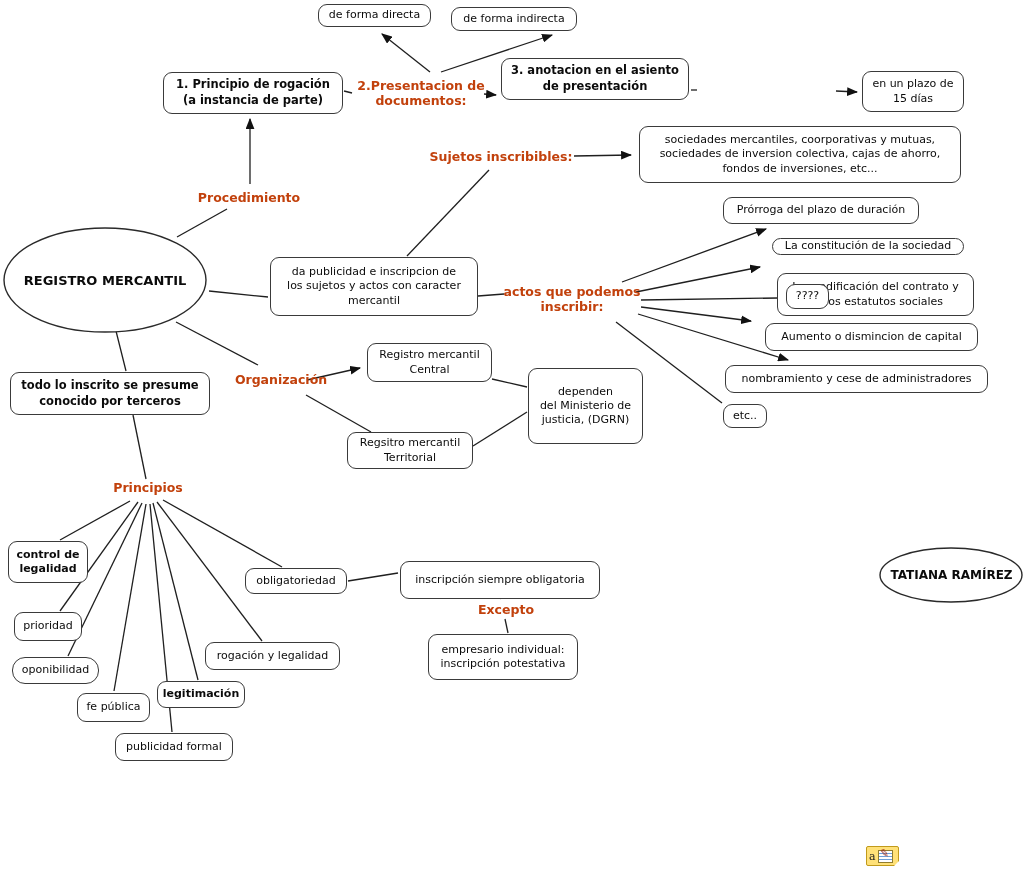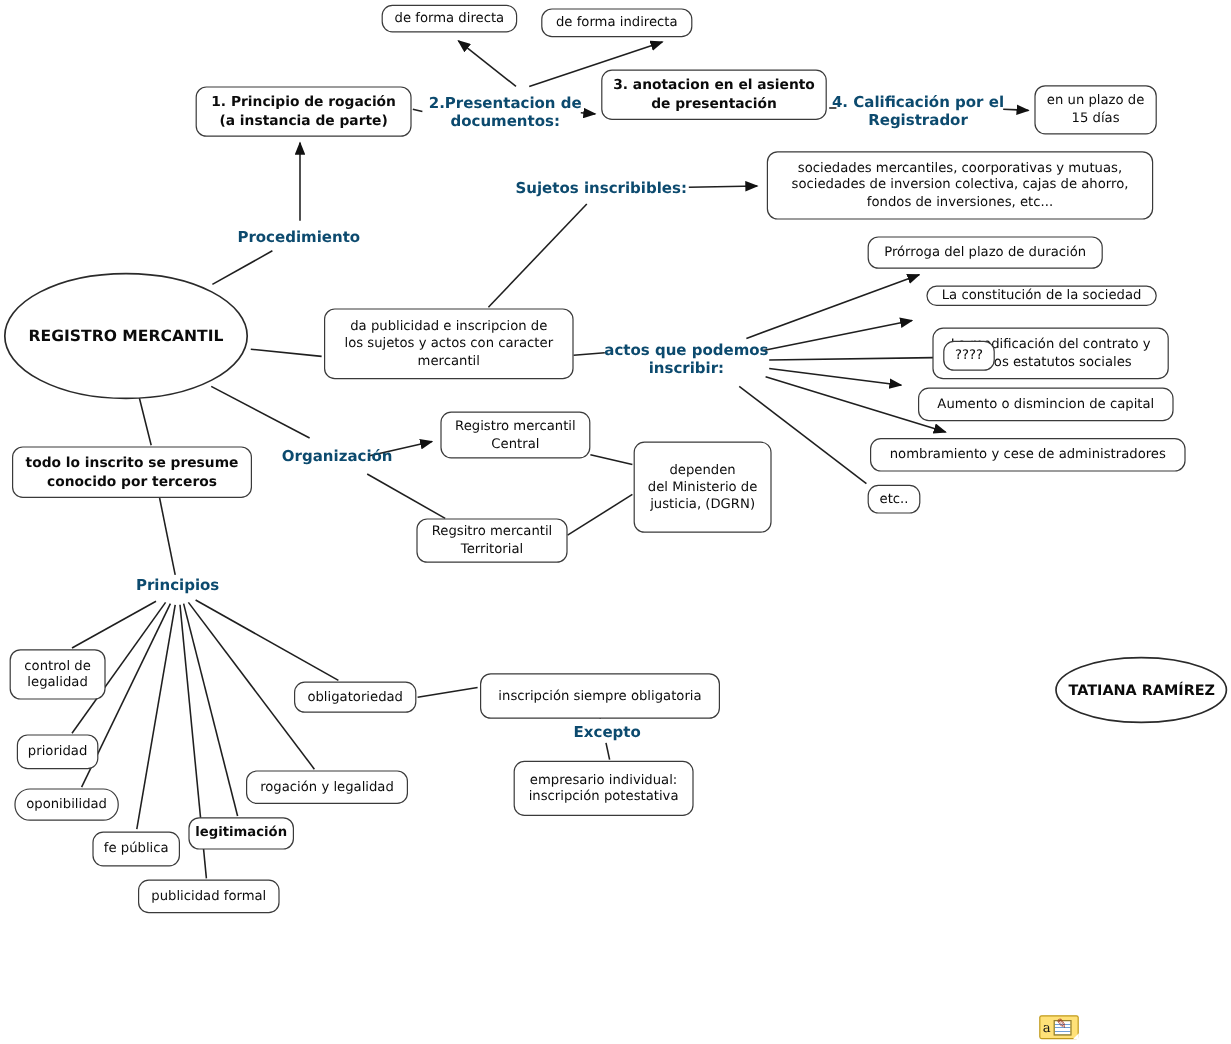--- a/index.html
+++ b/index.html
@@ -5,21 +5,21 @@
   html,body{margin:0;padding:0;background:#ffffff;}
   #canvas{position:relative;width:1026px;height:870px;background:#ffffff;
           font-family:"DejaVu Sans",sans-serif;overflow:hidden;}
   #wires{position:absolute;left:0;top:0;width:1026px;height:870px;}
   .node{position:absolute;box-sizing:border-box;background:#ffffff;
         border:1.4px solid #3a3a3a;border-radius:9px;
         display:flex;align-items:center;justify-content:center;
         font-size:11px;color:#0b0b0b;text-align:center;
         white-space:pre;line-height:1.3;padding:1px 4px;}
   .node.bold{font-weight:bold;font-size:11.5px;line-height:1.35;}
-  .lbl{position:absolute;font-weight:bold;font-size:12.5px;color:#0c4a6e;
+  .lbl{position:absolute;font-weight:bold;font-size:12.5px;color:#c2410c;
        text-align:center;white-space:pre;line-height:1.2;}
   .etext{position:absolute;font-weight:bold;color:#0b0b0b;text-align:center;
          display:flex;align-items:center;justify-content:center;}
   
   .note-icon{position:absolute;left:866px;top:846px;width:33px;height:20px;
              background:#ffe178;border:1px solid #c19a1b;border-radius:2px;
              display:flex;align-items:center;box-sizing:border-box;}
   .note-a{font-family:"DejaVu Serif",serif;font-size:11px;color:#1a1a1a;
           margin-left:2px;line-height:1;}
   .note-page{position:relative;width:15px;height:13px;margin-left:2px;
@@ -120,38 +120,36 @@
   <div class="node" style="left:723px;top:404px;width:44px;height:24px;">etc..</div>
   <div class="node bold" style="left:10px;top:372px;width:200px;height:43px;">todo lo inscrito se presume
 conocido por terceros</div>
   <div class="node" style="left:367px;top:343px;width:125px;height:39px;">Registro mercantil
 Central</div>
   <div class="node" style="left:528px;top:368px;width:115px;height:76px;">dependen
 del Ministerio de
 justicia, (DGRN)</div>
   <div class="node" style="left:347px;top:432px;width:126px;height:37px;">Regsitro mercantil
 Territorial</div>
-  <div class="node" style="left:8px;top:541px;width:80px;height:42px;">control de
+  <div class="node" style="left:8px;top:541px;width:80px;height:42px;font-weight:bold;">control de
 legalidad</div>
   <div class="node" style="left:14px;top:612px;width:68px;height:29px;text-align:right;">prioridad</div>
   <div class="node" style="left:12px;top:657px;width:87px;height:27px;border-radius:13px;">oponibilidad</div>
   <div class="node" style="left:77px;top:693px;width:73px;height:29px;">fe pública</div>
   <div class="node" style="left:157px;top:681px;width:88px;height:27px;font-weight:bold;">legitimación</div>
   <div class="node" style="left:115px;top:733px;width:118px;height:28px;">publicidad formal</div>
   <div class="node" style="left:205px;top:642px;width:135px;height:28px;">rogación y legalidad</div>
   <div class="node" style="left:245px;top:568px;width:102px;height:26px;">obligatoriedad</div>
   <div class="node" style="left:400px;top:561px;width:200px;height:38px;">inscripción siempre obligatoria</div>
   <div class="node" style="left:428px;top:634px;width:150px;height:46px;">empresario individual:
 inscripción potestativa</div>
 
   <div class="lbl" style="left:196px;top:190px;width:106px;">Procedimiento</div>
   <div class="lbl" style="left:352px;top:78px;width:138px;">2.Presentacion de
 documentos:</div>
-  <div class="lbl" style="left:692px;top:77px;width:146px;">4. Calificación por el
-Registrador</div>
   <div class="lbl" style="left:428px;top:149px;width:146px;">Sujetos inscribibles:</div>
   <div class="lbl" style="left:503px;top:284px;width:138px;">actos que podemos
 inscribir:</div>
   <div class="lbl" style="left:234px;top:372px;width:94px;">Organización</div>
   <div class="lbl" style="left:112px;top:480px;width:72px;">Principios</div>
   <div class="lbl" style="left:475px;top:602px;width:62px;">Excepto</div>
 
   <div class="note-icon">
     <span class="note-a">a</span>
     <span class="note-page">

